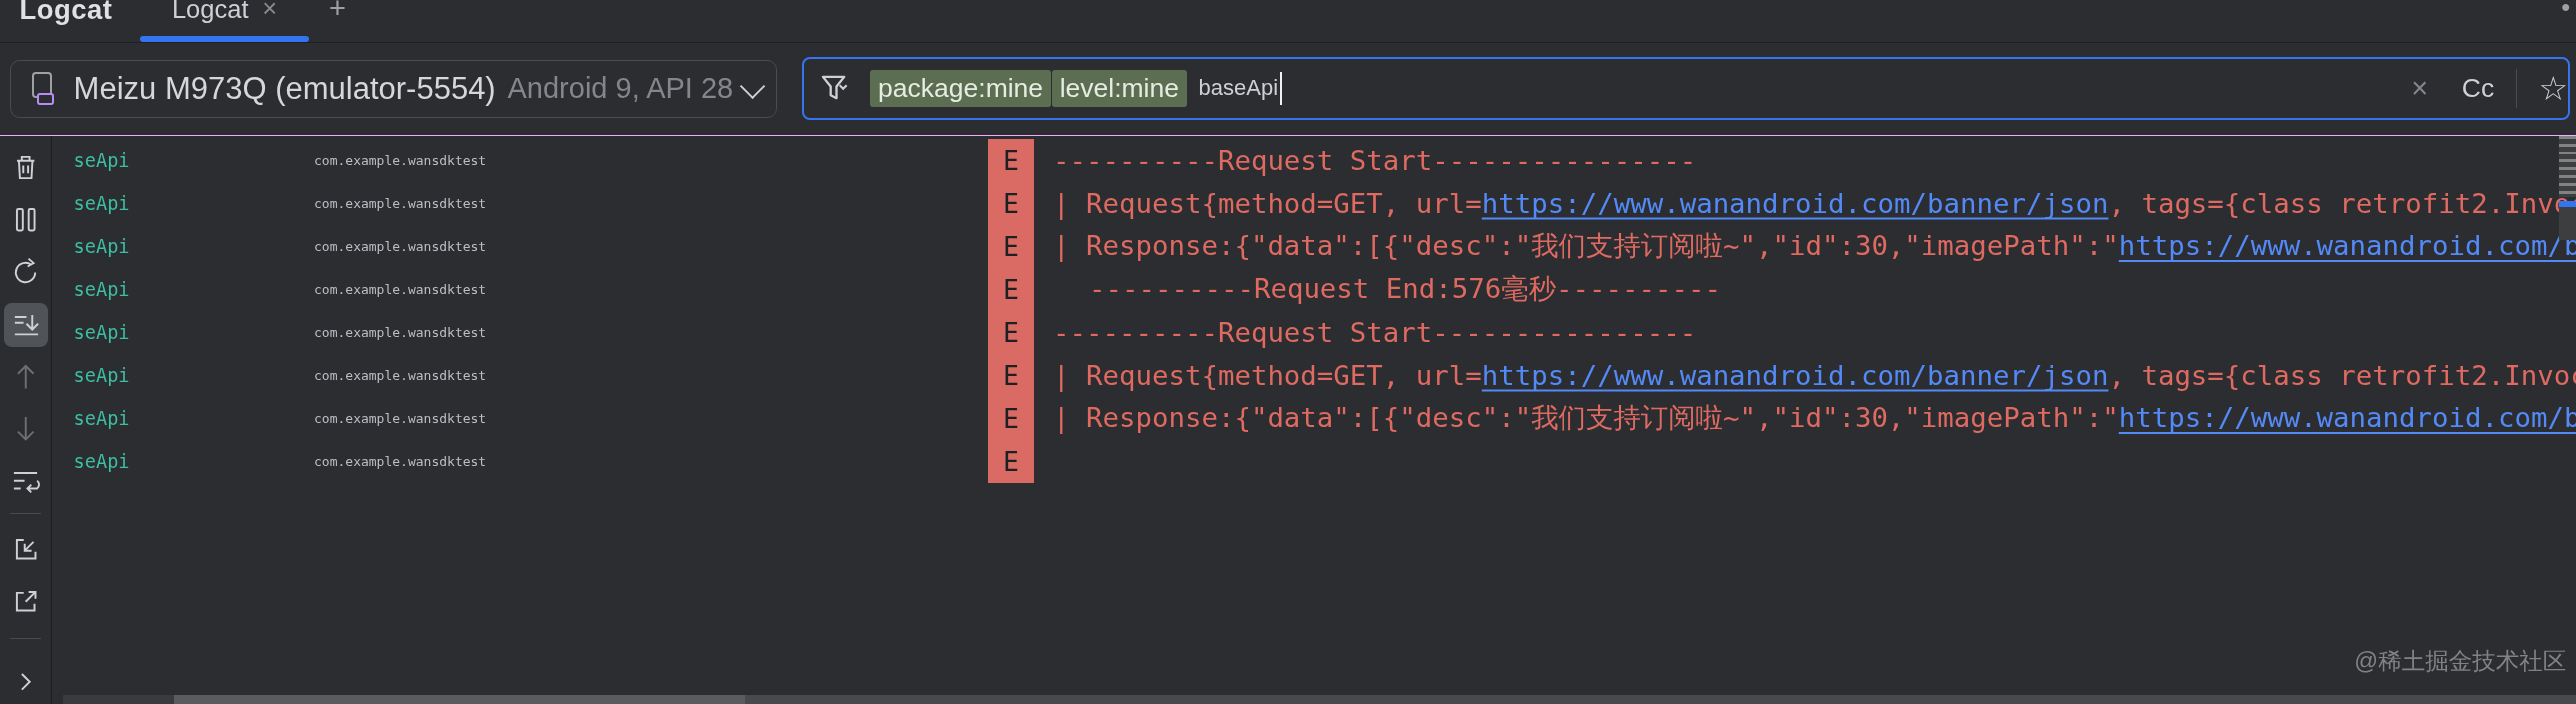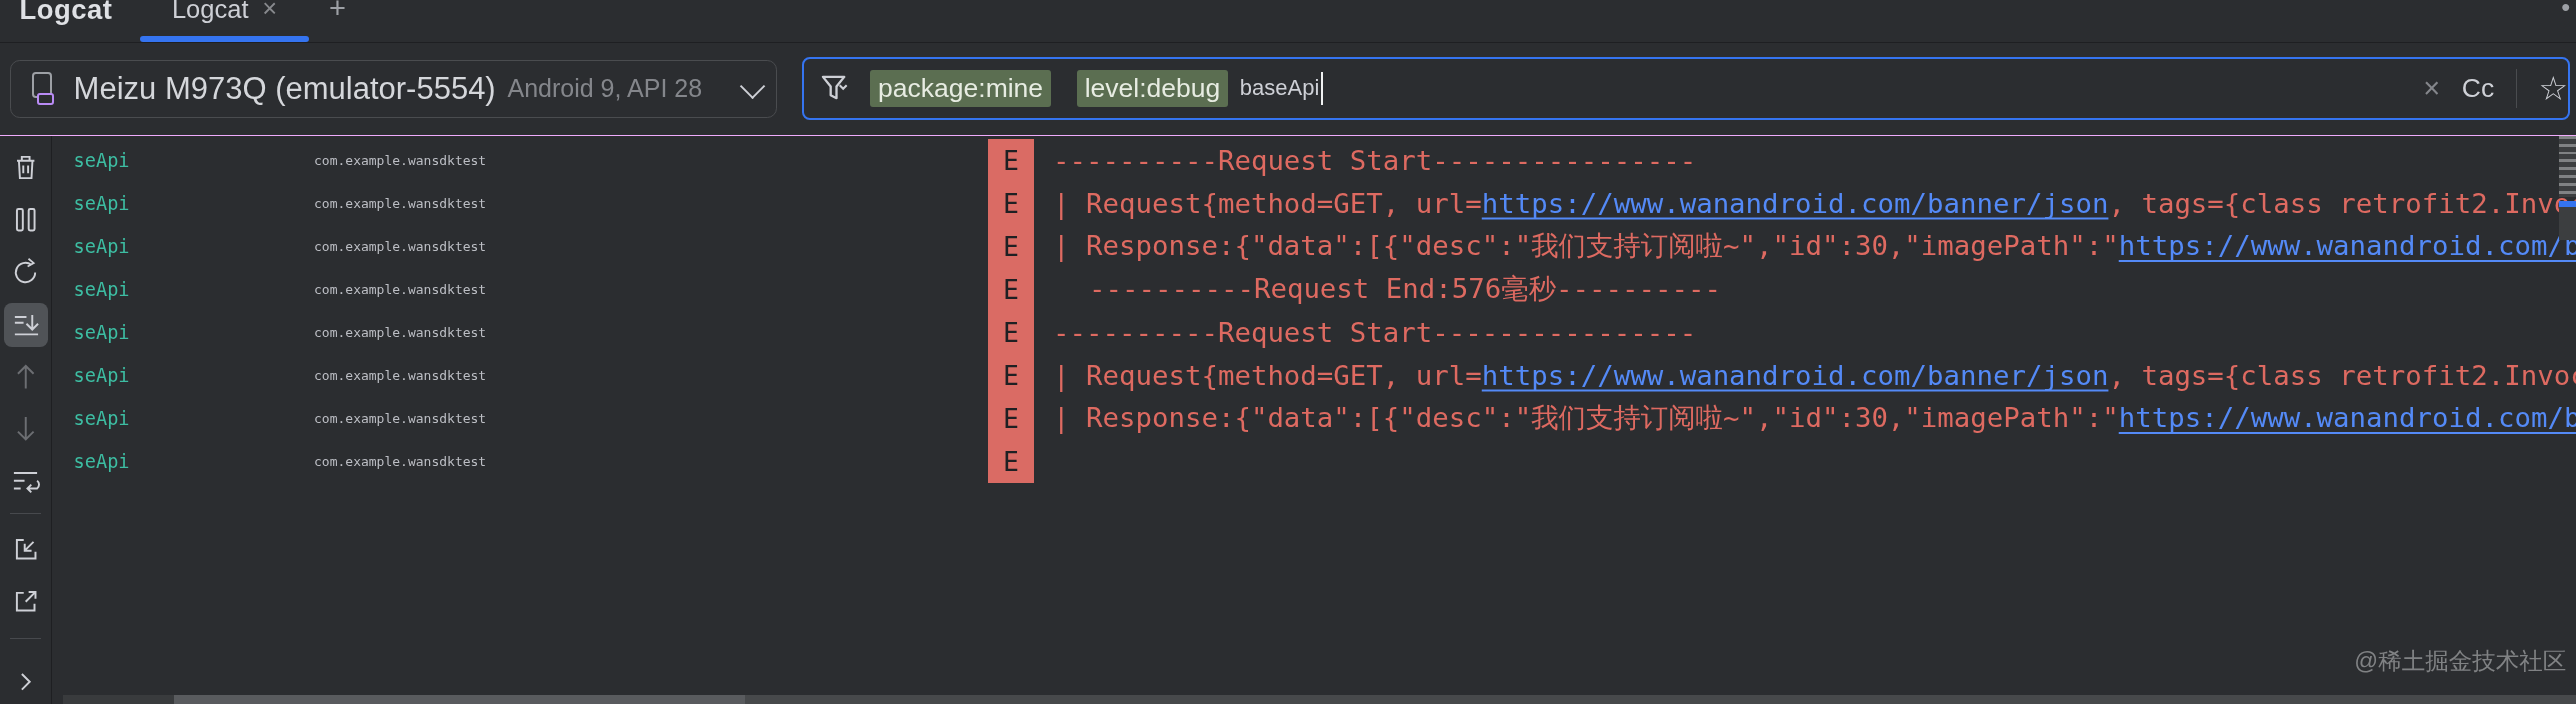--- a/index.html
+++ b/index.html
@@ -26,36 +26,36 @@
   .toolbar { position:absolute; left:0; top:44px; width:2576px; height:91px; }
   .device-select {
     position:absolute; left:9.8px; top:15.7px; width:767px; height:58px;
     border:1px solid #4a4c4f; border-radius:9.8px; display:flex; align-items:center;
     padding:0 17.6px 0 21.6px; cursor:pointer; background:#2b2d30;
   }
   .device-icon { width:25.5px; height:33px; margin-right:15.7px; position:relative; flex:none; }
   .device-icon .ph { position:absolute; left:0; top:0; width:19.6px; height:25.5px; border:2.4px solid #9da0a5; border-radius:3.9px; }
   .device-icon .scr { position:absolute; left:4.9px; bottom:0; width:16.7px; height:12.7px; border:2.4px solid #b98bf5; border-radius:2.9px; background:#2b2d30; }
   .device-name { font-size:31px; color:#d5d7db; white-space:nowrap; }
-  .device-details { font-size:25px; color:#84868b; margin-left:11.8px; white-space:nowrap; flex:1; }
+  .device-details { font-size:29px; color:#84868b; margin-left:11.8px; white-space:nowrap; flex:1; }
   .chevron-down { width:17.6px; height:17.6px; border-right:2.4px solid #ced0d6; border-bottom:2.4px solid #ced0d6; transform:rotate(45deg) translateY(-3.9px); flex:none; }
 
   .filter-box {
     position:absolute; left:802px; top:12.7px; width:1768px; height:63px;
     border:2.4px solid #3574f0; border-radius:7.8px; background:#2b2d30;
     display:flex; align-items:center; padding:0 13.7px 0 15.7px; overflow:hidden;
   }
   .funnel { flex:none; margin-right:17.6px; display:flex; align-items:center; cursor:pointer; }
-  .chips { display:flex; align-items:center; gap:26px; }
+  .chips { display:flex; align-items:center; gap:1px; }
   .chip { font-size:26.5px; color:#e7ece2; background:#5b6e51; padding:2.9px 7.8px; border-radius:2.9px; white-space:nowrap; }
   .query { font-size:22px; color:#ced0d6; margin-left:11.8px; white-space:nowrap; }
   .caret { width:2px; height:33px; background:#f0f1f2; margin-left:2px; flex:none; }
   .filter-right { margin-left:auto; display:flex; align-items:center; gap:21.6px; flex:none; }
   .clear-x { font-size:29px; color:#84868b; cursor:pointer; line-height:1; }
-  .match-case { font-size:26.5px; color:#ced0d6; cursor:pointer; }
+  .match-case { font-size:26.5px; color:#ced0d6; cursor:pointer;margin-left:12px; }
   .vsep { width:1px; height:39px; background:#4a4c4f; }
   .star { font-size:33px; color:#ced0d6; cursor:pointer; margin-right:-13.7px; }
 
   
   .main { position:absolute; left:0; top:135px; width:2576px; height:569px; border-top:1px solid #f0abfc; }
   .gutter { position:absolute; left:0; top:0; width:52px; height:569px; border-right:1px solid #1e1f22; }
   .gbtn { position:absolute; left:3.9px; width:44px; height:44px; display:flex; align-items:center; justify-content:center; border-radius:7.8px; cursor:pointer; }
   .gbtn svg { stroke:#ced0d6; fill:none; stroke-width:2; }
   .gbtn.dim svg { stroke:#6c6e72; }
   .gbtn.selected { background:#505357; }
@@ -110,21 +110,21 @@
 
   <div class="filter-box">
     <span class="funnel">
       <svg width="33" height="31" viewBox="0 0 34 32">
         <path d="M3 4 H25 L17 14 V26 L11 23 V14 Z" fill="none" stroke="#ced0d6" stroke-width="2.4" stroke-linejoin="round"></path>
         <path d="M27 14 l4 4 l4 -4" fill="none" stroke="#ced0d6" stroke-width="2.4" transform="translate(-4,0) scale(0.9)"></path>
       </svg>
     </span>
     <span class="chips">
         <span class="chip mono" style="background: rgb(91, 110, 81); font-family: &quot;Liberation Sans&quot;, &quot;DejaVu Sans&quot;, sans-serif;">package:mine</span>
-        <span class="chip mono" style="background: rgb(91, 110, 81); font-family: &quot;Liberation Sans&quot;, &quot;DejaVu Sans&quot;, sans-serif;">level:debug</span>
+        <span class="chip mono" style="background: rgb(91, 110, 81); font-family: &quot;Liberation Sans&quot;, &quot;DejaVu Sans&quot;, sans-serif;">level:mine</span>
       </span>
     <span class="query">baseApi</span>
     <span class="caret"></span>
     <span class="filter-right">
       <span class="clear-x">×</span>
       <span class="match-case">Cc</span>
       <span class="vsep"></span>
       <span class="star">☆</span>
     </span>
   </div>

